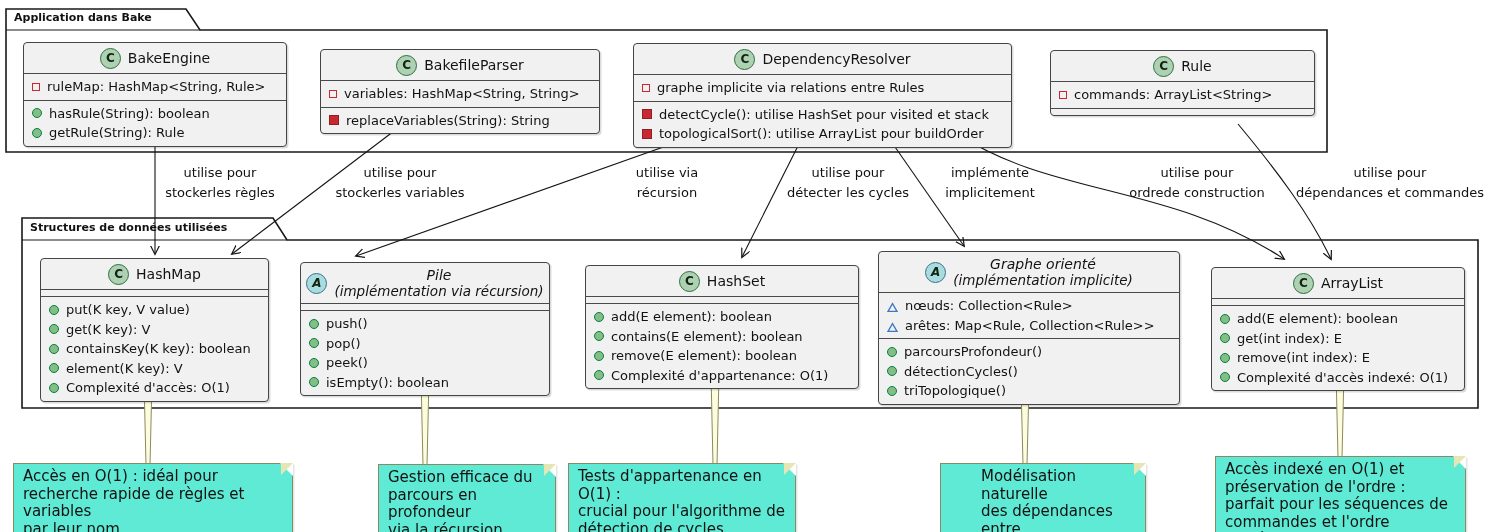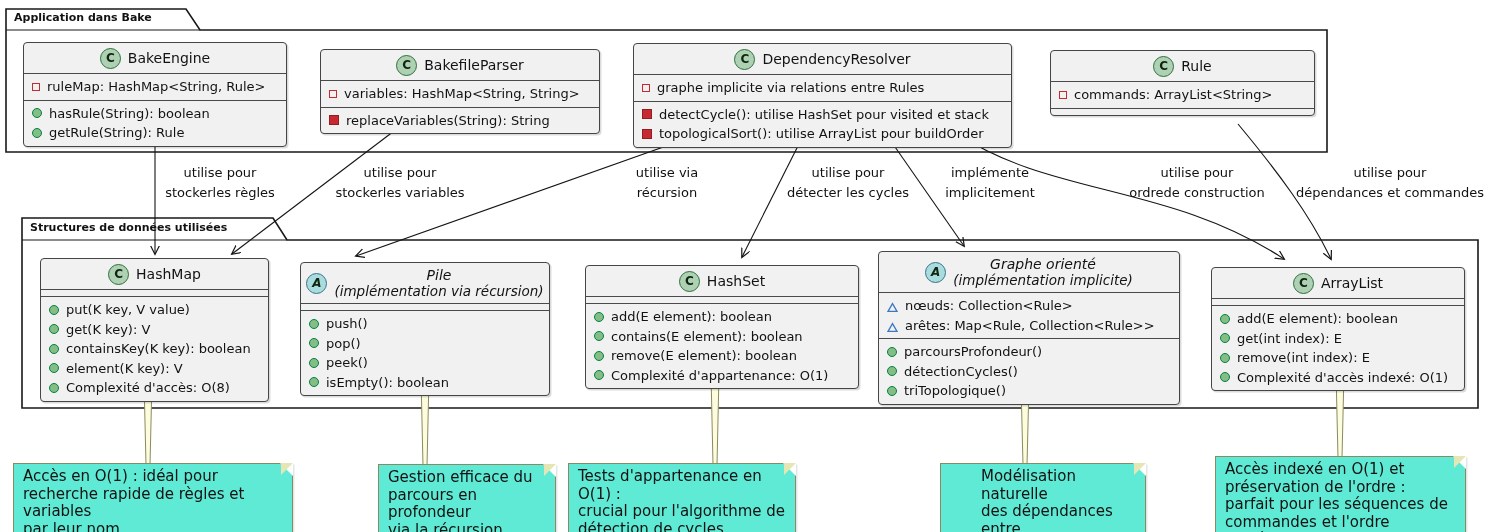--- a/index.html
+++ b/index.html
@@ -194,21 +194,21 @@
     <div class="member">
       <span class="mk mk-pub"></span>
       <span>containsKey(K key): boolean</span>
     </div>
     <div class="member">
       <span class="mk mk-pub"></span>
       <span>element(K key): V</span>
     </div>
     <div class="member">
       <span class="mk mk-pub"></span>
-      <span>Complexité d'accès: O(8)</span>
+      <span>Complexité d'accès: O(1)</span>
     </div>
   </div>
 </div>
 
 <div class="cls" style="left:300px;top:262px;width:248px;">
   <div class="cls-header">
     <span class="circ abstract">A</span>
     <div class="titlewrap">
       <span class="cls-title abstract-title">Pile</span>
       <span class="cls-sub">(implémentation via récursion)</span>

